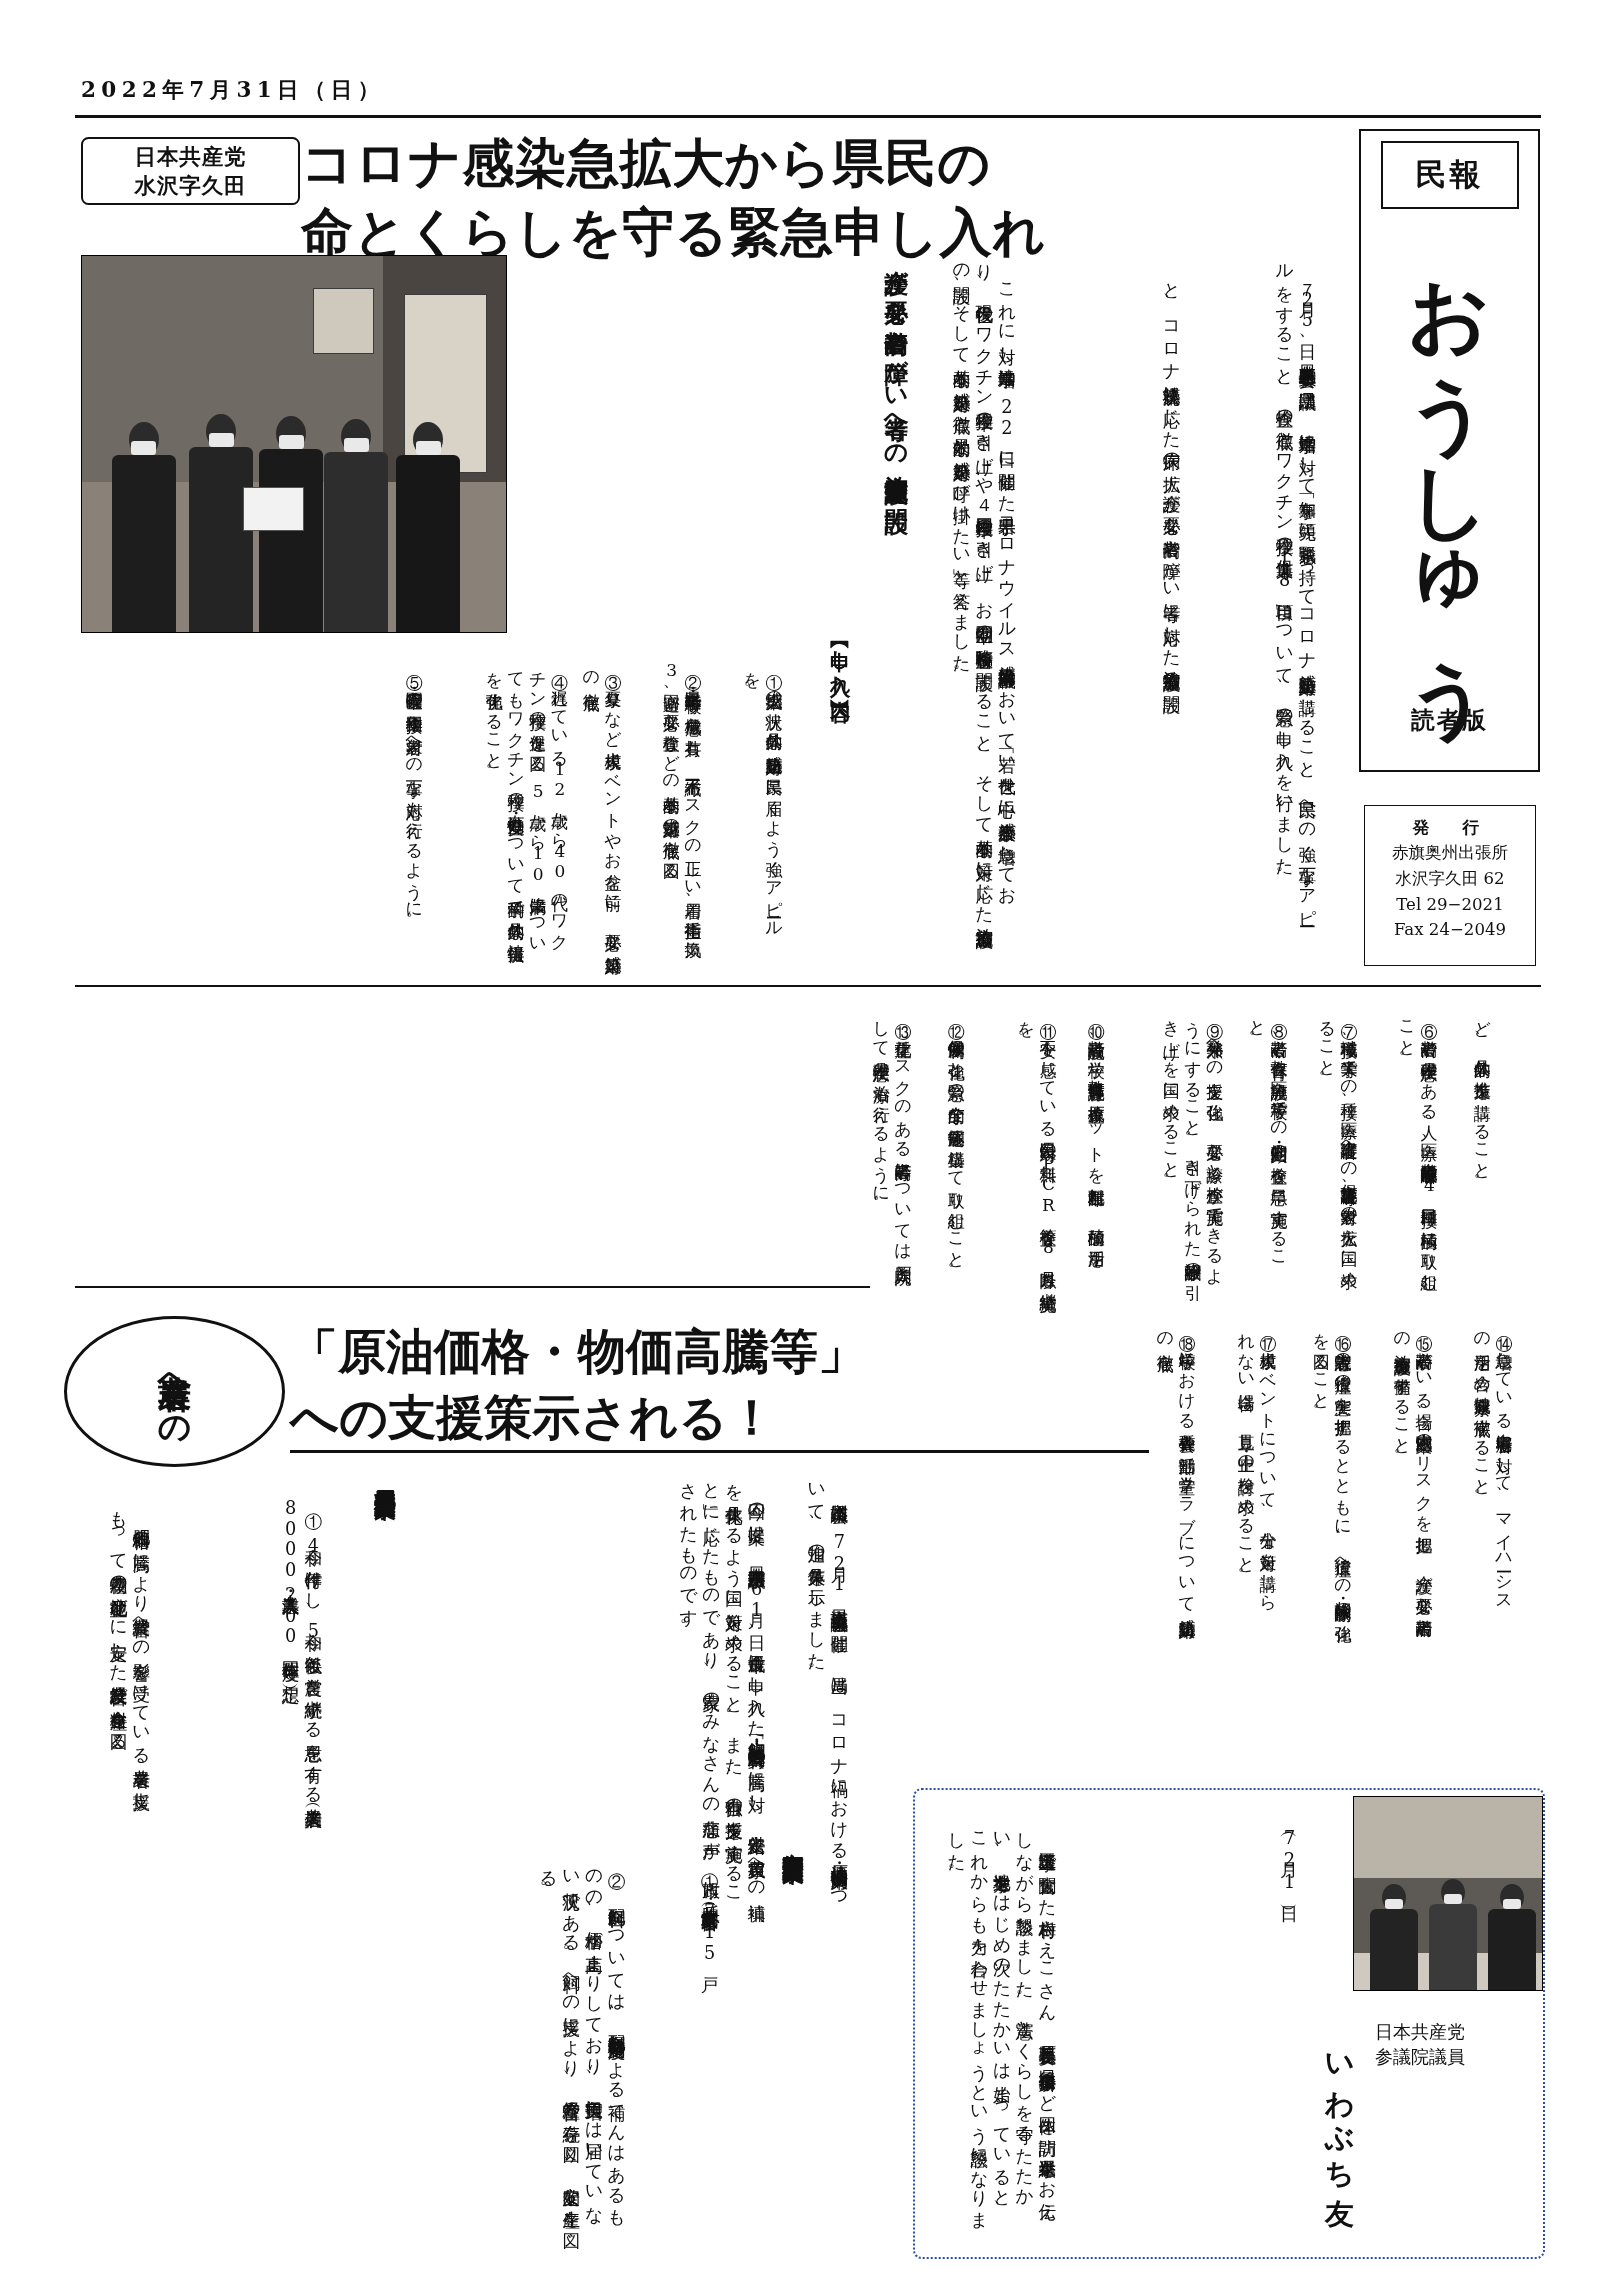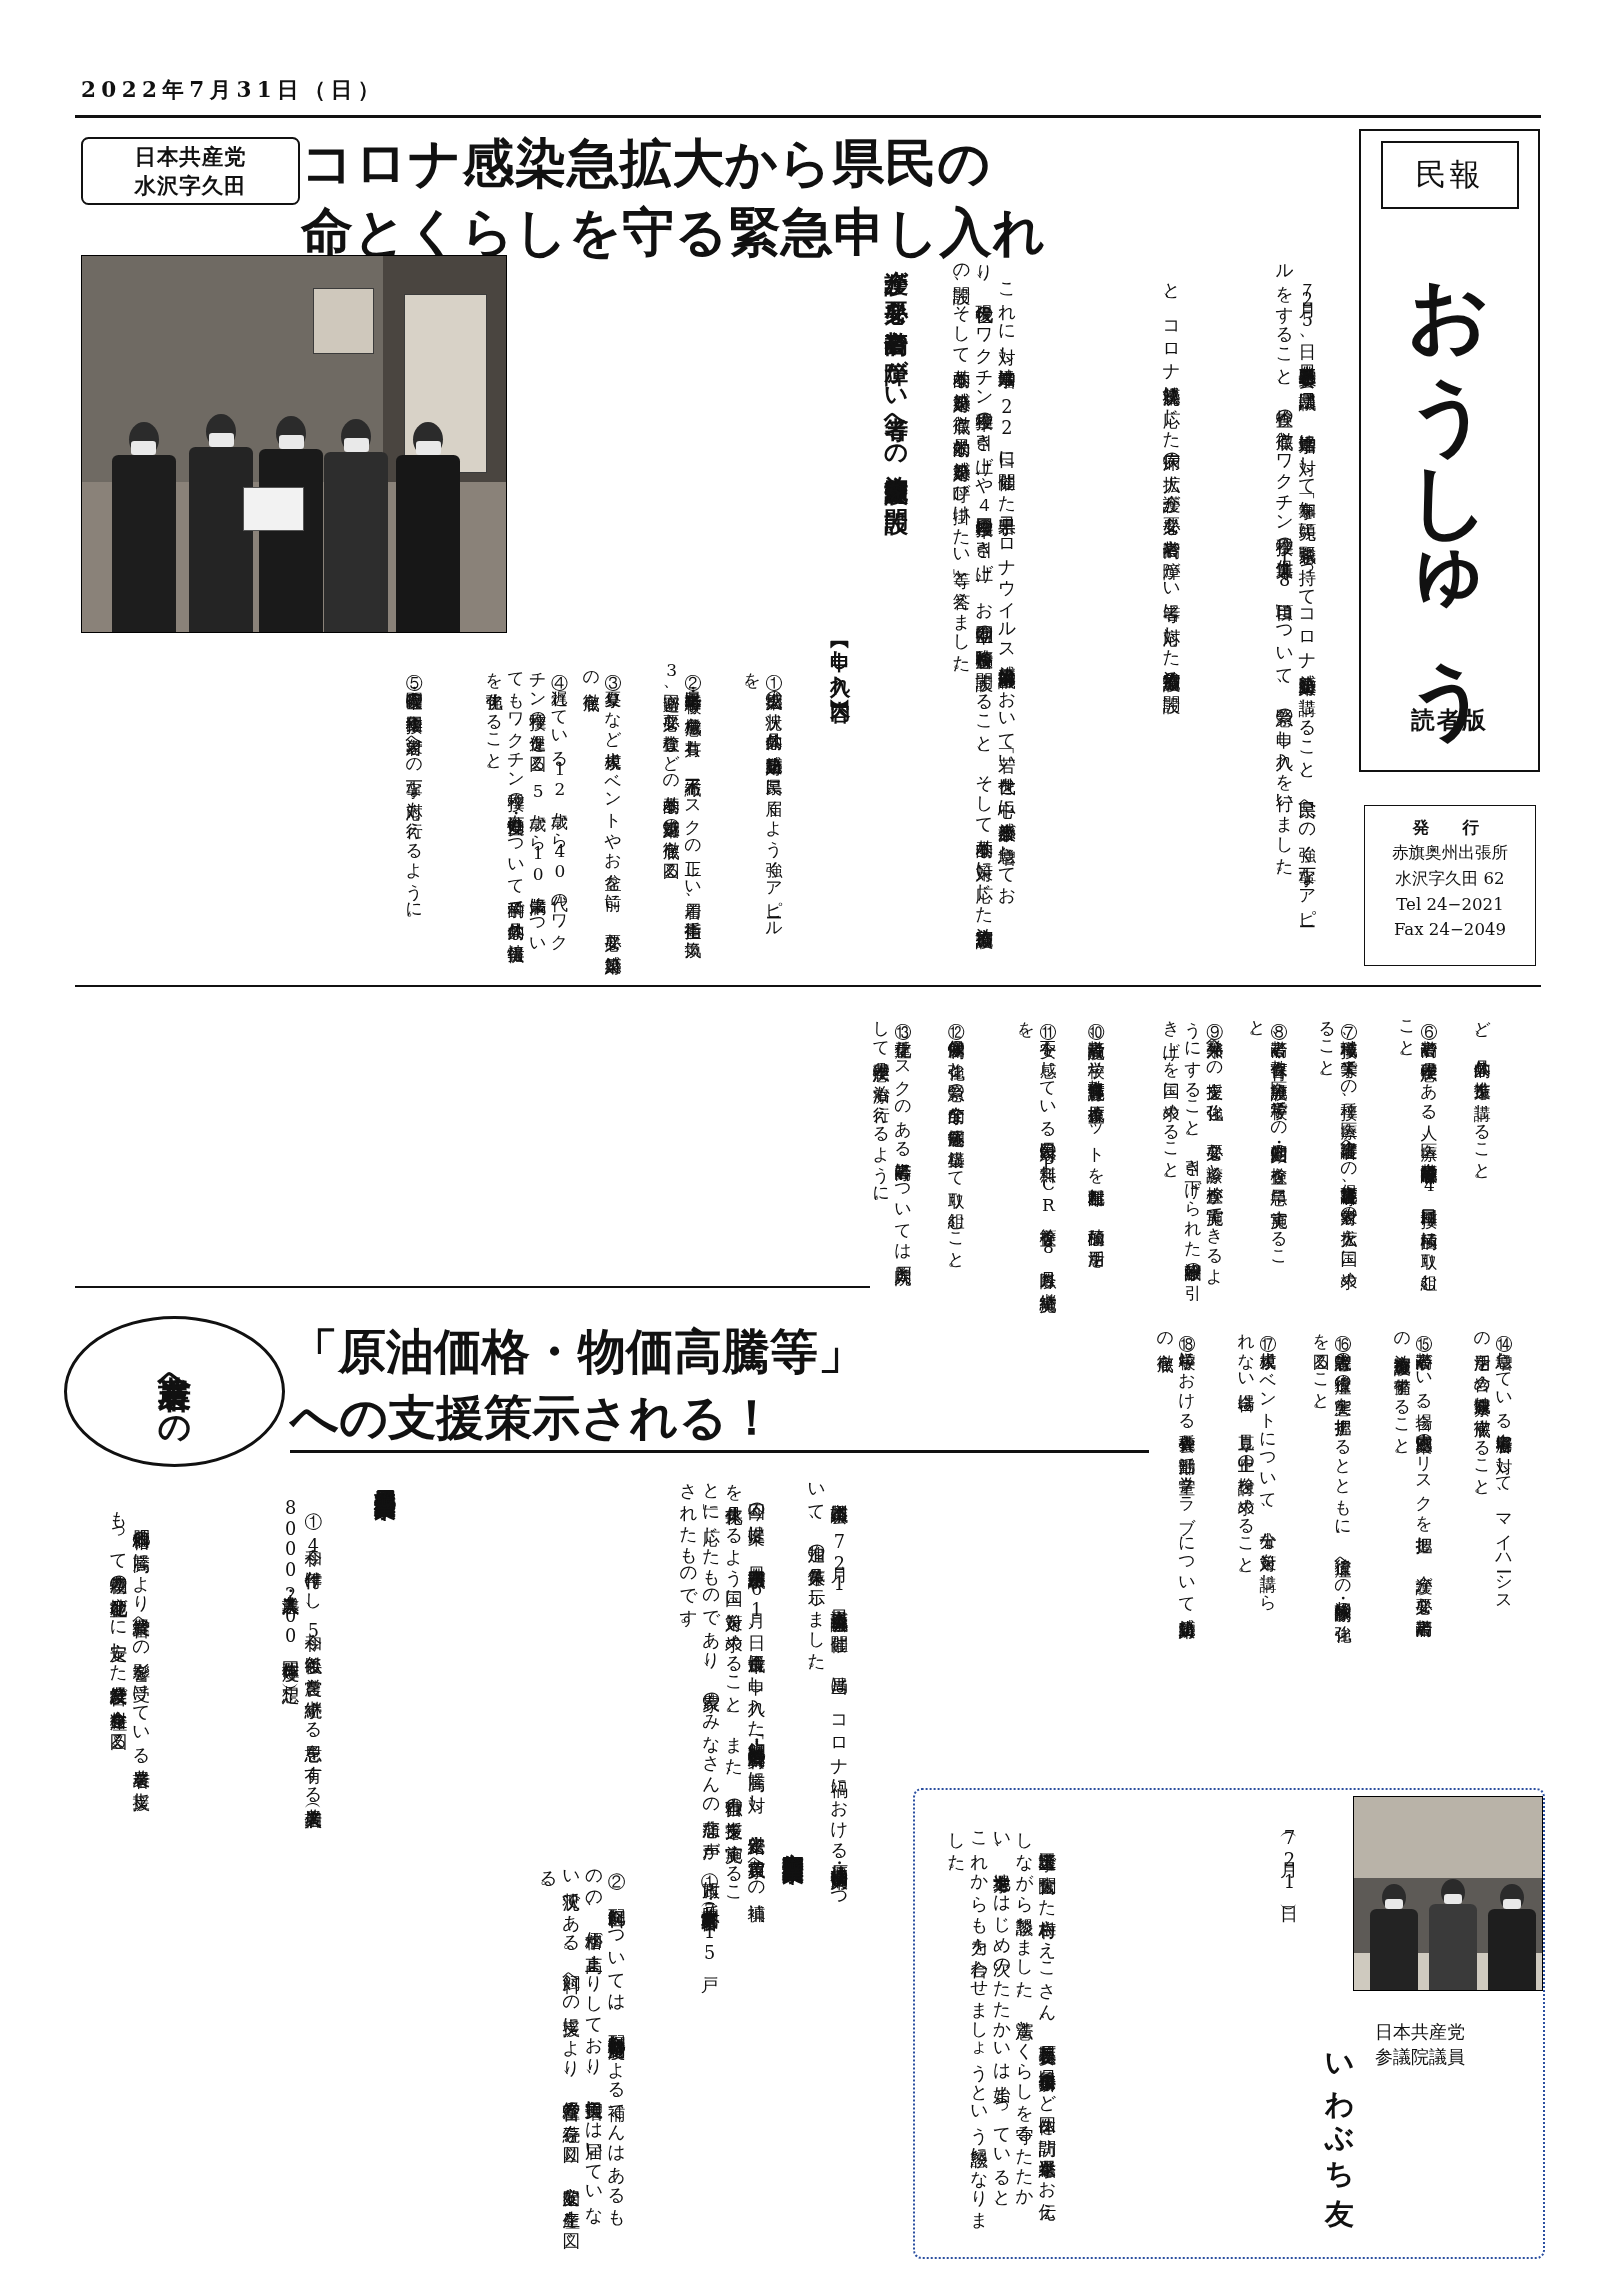--- a/index.html
+++ b/index.html
@@ -54,21 +54,21 @@
 
   
   .nameplate{
     position:absolute;left:1359px;top:129px;width:177px;height:639px;
     border:2.1px solid #111;
     display:flex;flex-direction:column;align-items:center;
   }
   .np-minpo{
     margin-top:9.7px;width:134px;height:64px;border:2.1px solid #111;
     display:flex;align-items:center;justify-content:center;
-    font-size:31px;font-weight:normal;letter-spacing:0.1em;
+    font-size:31px;font-weight:bold;letter-spacing:0.1em;
     font-family:"DejaVu Sans", sans-serif;
   }
   .np-big{
     margin-top:14px;
     font-size:81px;font-weight:bold;line-height:1.02;letter-spacing:0.02em;
     font-family:"DejaVu Sans", sans-serif;
   }
   .np-sub{
     margin-top:9.7px;font-size:23.6px;font-weight:bold;letter-spacing:0.08em;
   }
@@ -165,21 +165,21 @@
   <div class="nameplate">
     <div class="np-minpo">民報</div>
     <div class="np-big v">おうしゅう</div>
     <div class="np-sub">読者版</div>
   </div>
 
   <div class="publisher">
     <div class="lbl">発　行</div>
     <div>赤旗奥州出張所</div>
     <div>水沢字久田 62</div>
-    <div>Tel 24−2021</div>
+    <div>Tel 29−2021</div>
     <div>Fax 24−2049</div>
   </div>
 
   <div class="photo1">
     <div class="p1-wall"></div>
     <div class="p1-wall2"></div>
     <div class="p1-door"></div>
     <div class="p1-frame"></div>
     <div class="p1-floor"></div>
 

